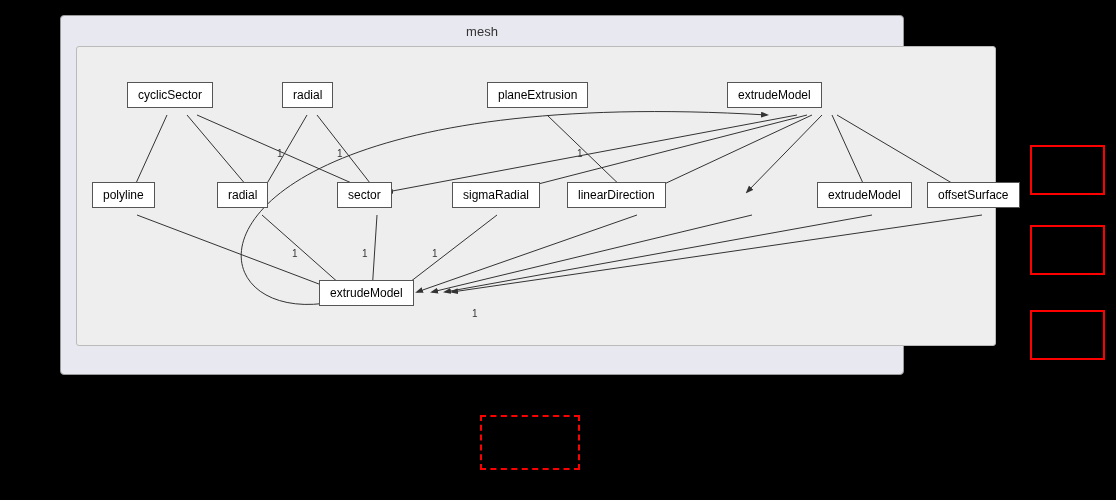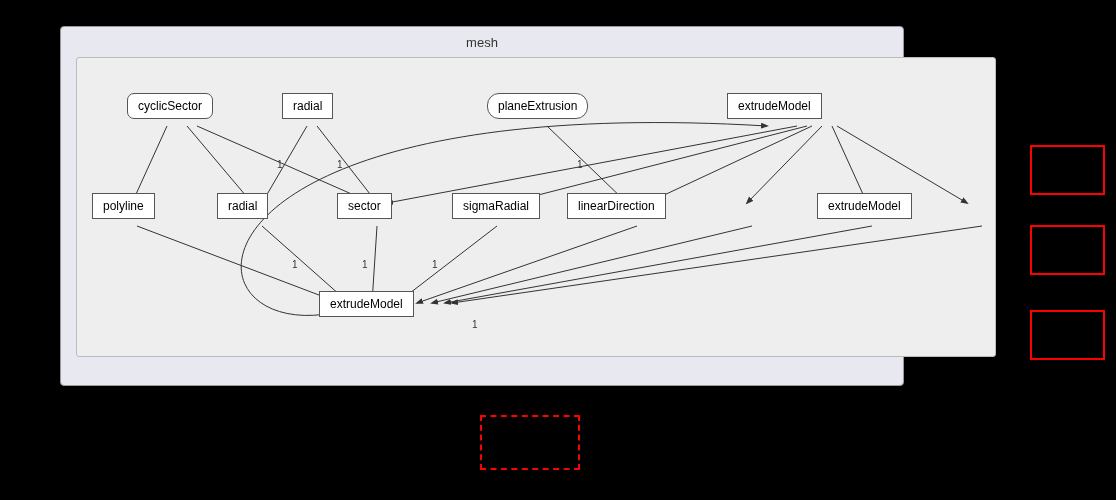--- a/index.html
+++ b/index.html
@@ -9,21 +9,21 @@
       height: 500px;
       overflow: hidden;
       font-family: Arial, sans-serif;
       font-size: 13px;
       position: relative;
     }
 
     #diagram-area {
       position: absolute;
       left: 60px;
-      top: 26px;
+      top: 15px;
       width: 844px;
       height: 360px;
       background: #e8e8f0;
       border: 1px solid #999;
       border-radius: 4px;
     }
 
     .mesh-label {
       text-align: center;
       padding-top: 8px;
@@ -132,27 +132,27 @@
       <path d="M 290 245 C 100 320 50 30 690 68" stroke="#333" stroke-width="1" fill="none" marker-end="url(#arrow)"></path>
       <text x="395" y="270" font-size="10" fill="#333">1</text>
 
       <defs>
         <marker id="arrow" markerWidth="8" markerHeight="8" refX="6" refY="3" orient="auto">
           <path d="M0,0 L0,6 L8,3 z" fill="#333"></path>
         </marker>
       </defs>
     </svg>
 
-    <div class="node" style="left:50px; top:35px;border-radius:7px;">
+    <div class="node" style="left:50px; top:35px;">
       <span>cyclicSector</span>
     </div>
     <div class="node" style="left:205px; top:35px;">
       <span>radial</span>
     </div>
-    <div class="node" style="left:410px; top:35px;border-radius:12px;">
+    <div class="node" style="left:410px; top:35px;">
       <span>planeExtrusion</span>
     </div>
     <div class="node" style="left:650px; top:35px;">
       <span>extrudeModel</span>
     </div>
 
     <div class="node" style="left:15px; top:135px;">
       <span>polyline</span>
     </div>
     <div class="node" style="left:140px; top:135px;">
@@ -163,20 +163,23 @@
     </div>
     <div class="node" style="left:375px; top:135px;">
       <span>sigmaRadial</span>
     </div>
     <div class="node" style="left:490px; top:135px;">
       <span>linearDirection</span>
     </div>
     <div class="node" style="left:740px; top:135px;">
       <span>extrudeModel</span>
     </div>
+    <div class="node" style="left:850px; top:135px;">
+      <span>offsetSurface</span>
+    </div>
 
     <div class="node" style="left:242px; top:233px;">
       <span>extrudeModel</span>
     </div>
   </div>
 </div>
 
 <div class="red-box" style="left:1030px; top:145px; width:75px; height:50px;"></div>
 <div class="red-box" style="left:1030px; top:225px; width:75px; height:50px;"></div>
 <div class="red-box" style="left:1030px; top:310px; width:75px; height:50px;"></div>

